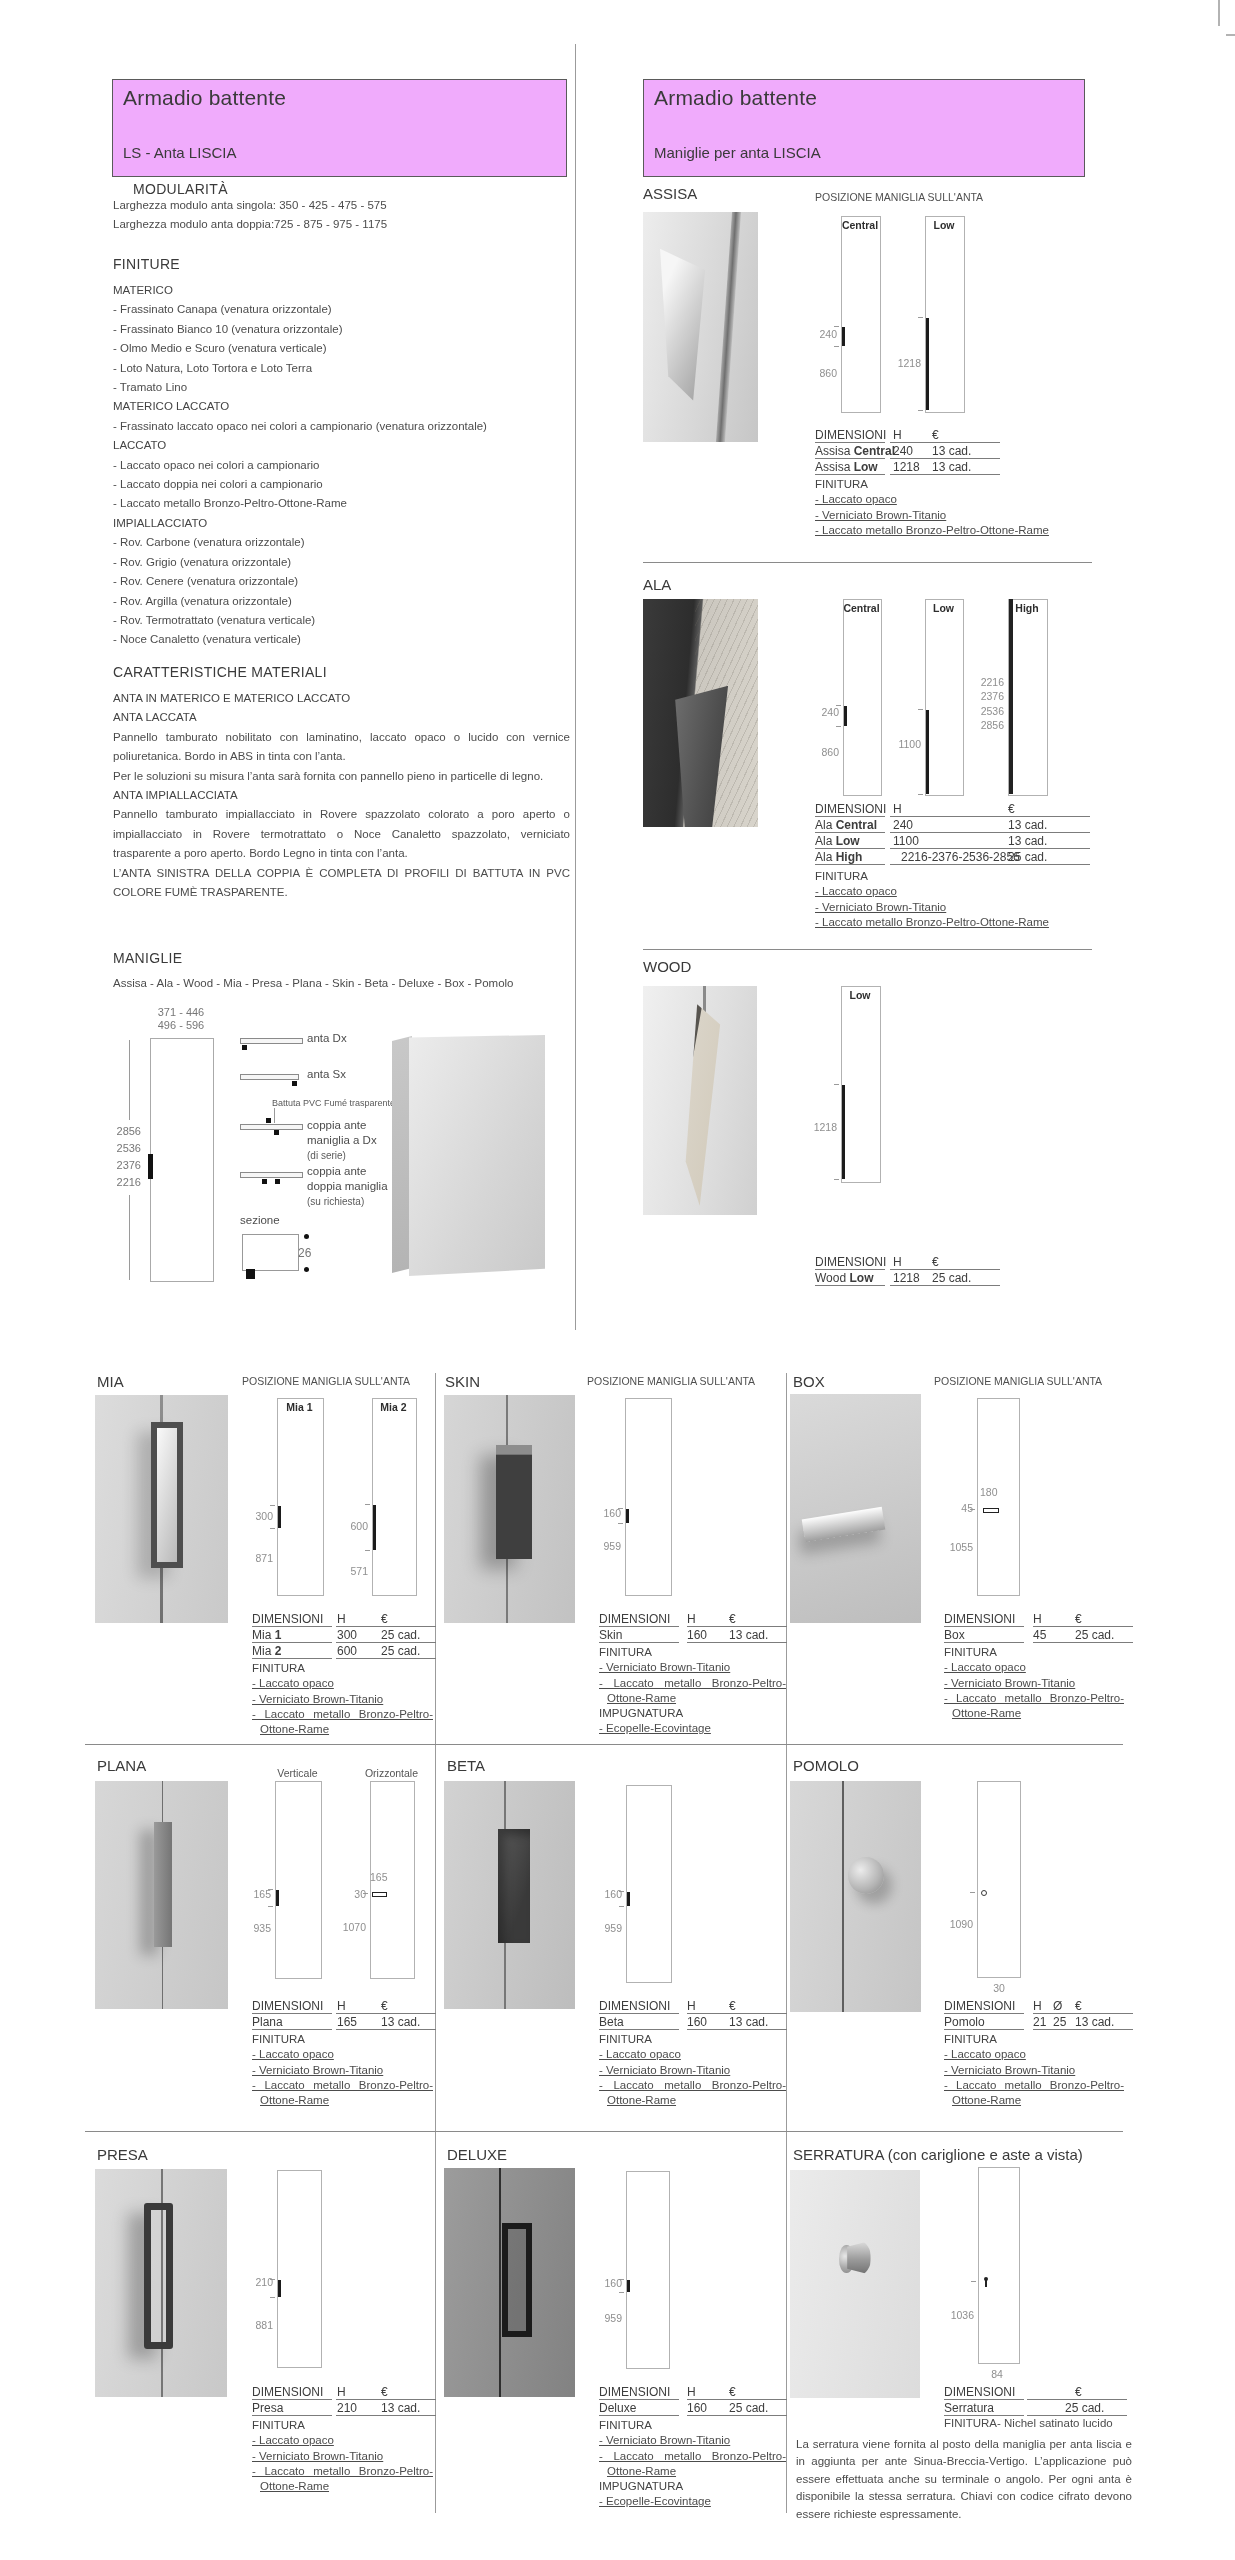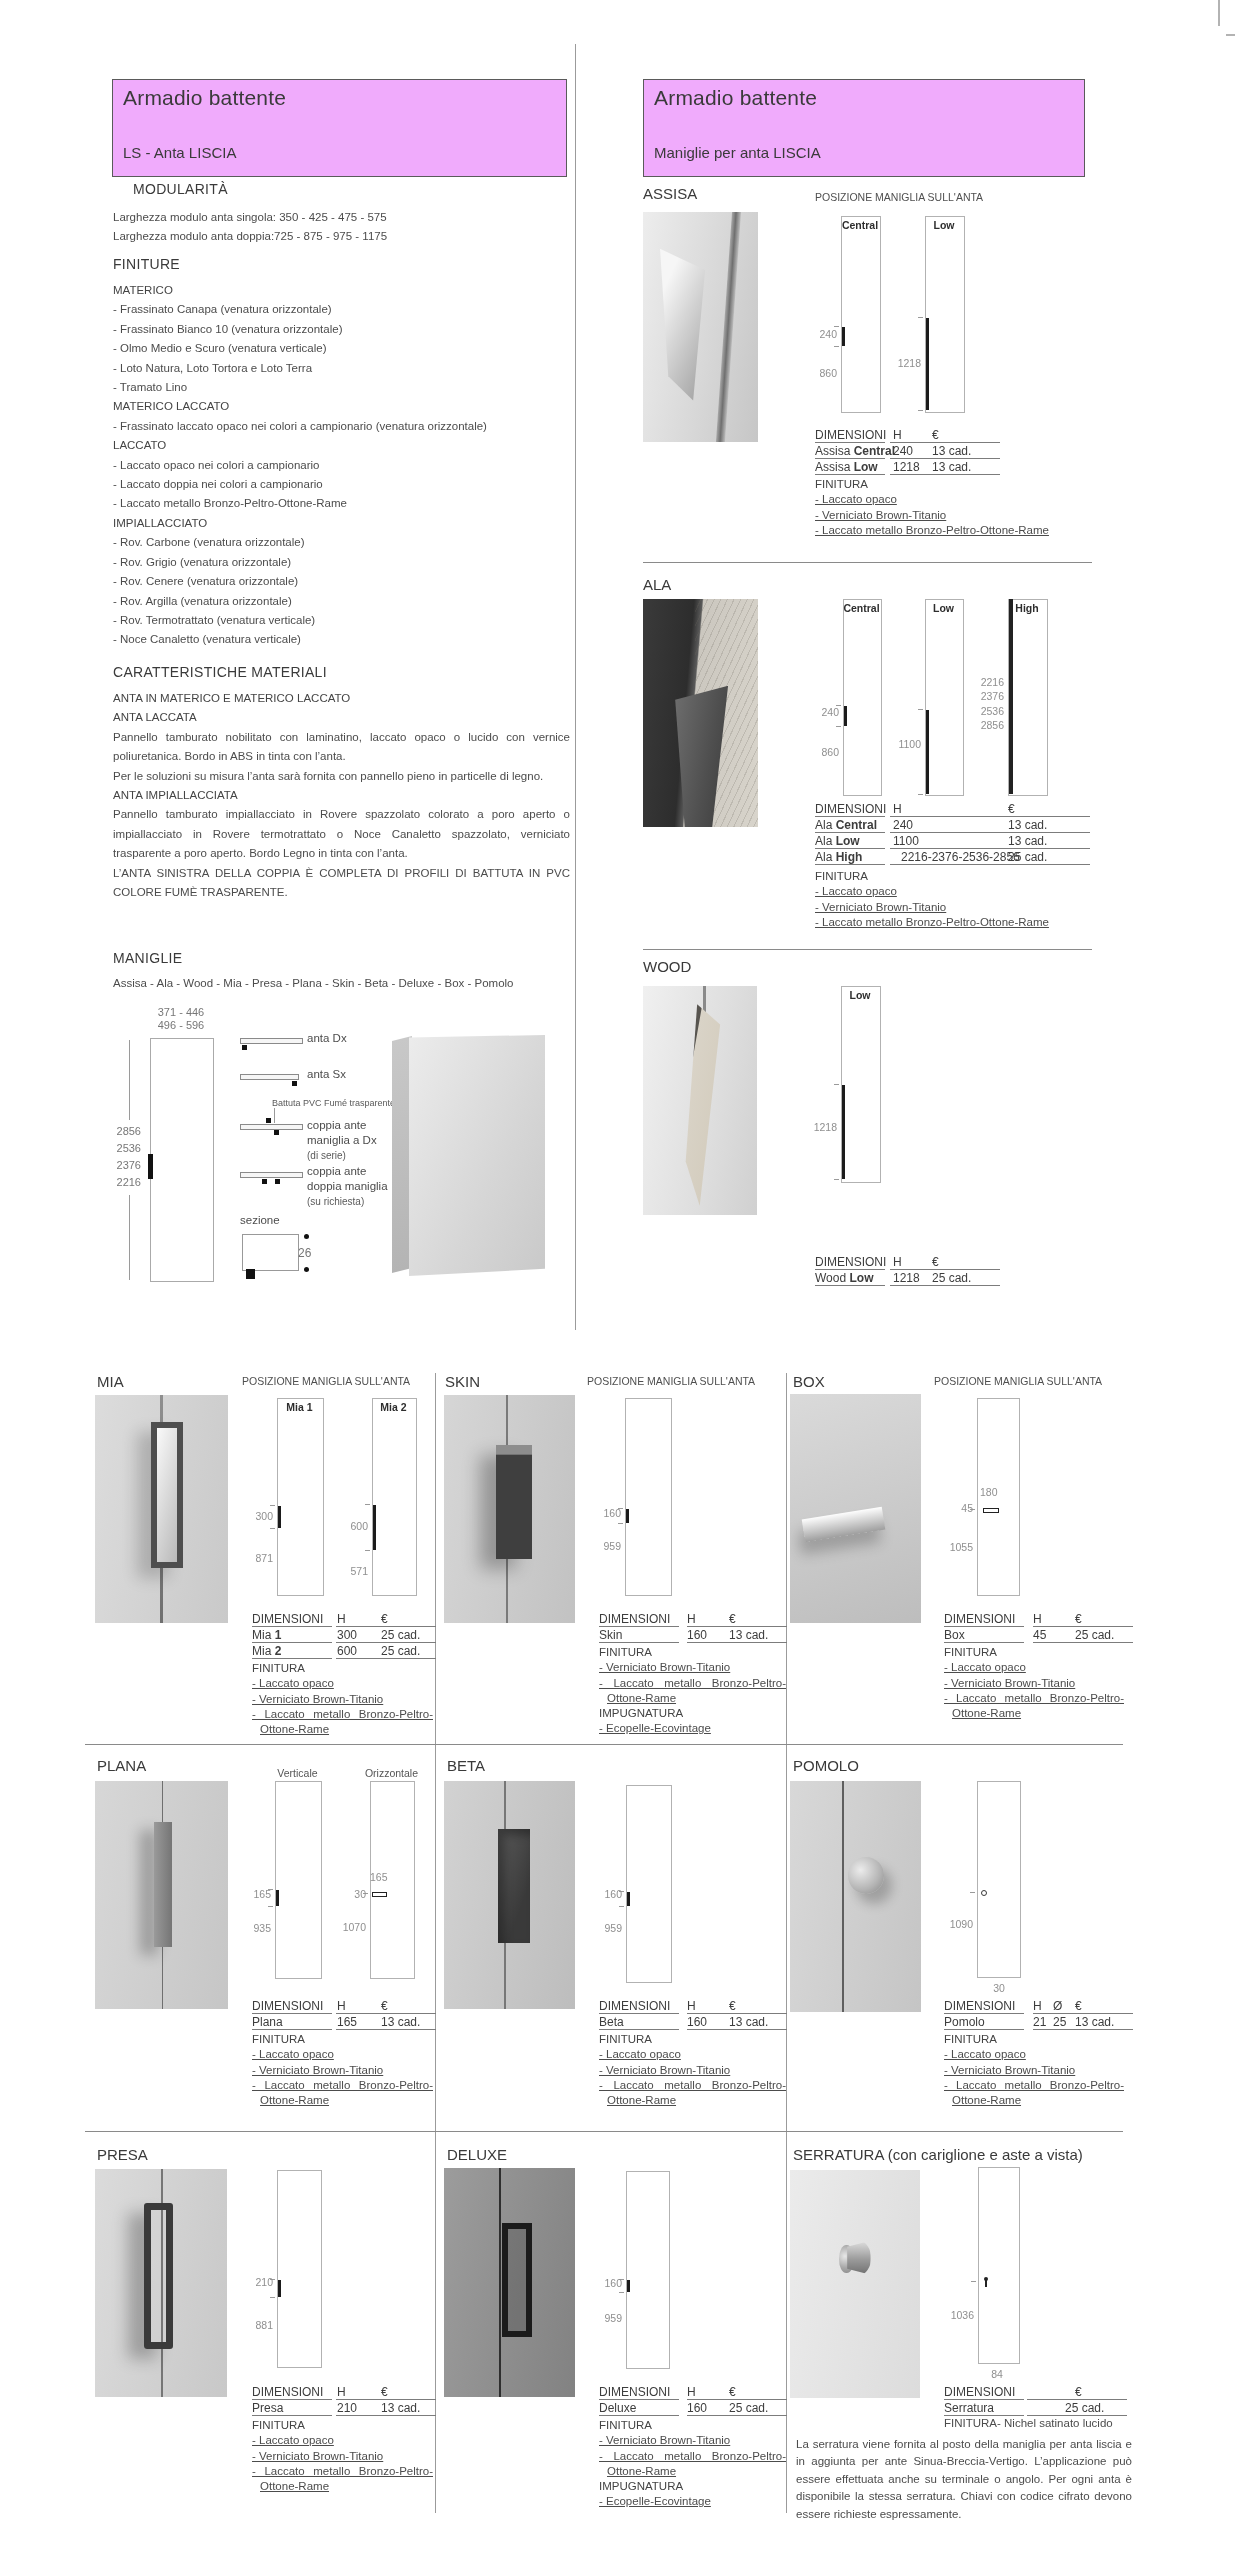--- a/index.html
+++ b/index.html
@@ -119,21 +119,21 @@
     <div class="t1">Armadio battente</div>
     <div class="t2">LS - Anta LISCIA</div>
   </div>
 
   <div class="hbox" style="left:643px;top:79px;width:440px;height:96px;">
     <div class="t1">Armadio battente</div>
     <div class="t2">Maniglie per anta LISCIA</div>
   </div>
 
   <div class="h-sec" style="left:113px;top:181px;margin-left:20px;">MODULARITÀ</div>
-  <div class="flow" style="left:113px;top:196px;width:457px;margin-top:12px;">
+  <div class="flow" style="left:113px;top:196px;width:457px;">
     <div>Larghezza modulo anta singola: 350 - 425 - 475 - 575</div>
     <div>Larghezza modulo anta doppia:725 - 875 - 975 - 1175</div>
   </div>
 
   <div class="h-sec" style="left:113px;top:256px;">FINITURE</div>
   <div class="flow" id="finiture-flow" style="left:113px;top:281px;width:460px;">
       <div class="glabel">MATERICO</div>
       <div>- Frassinato Canapa (venatura orizzontale)</div>
       <div>- Frassinato Bianco 10 (venatura orizzontale)</div>
       <div>- Olmo Medio e Scuro (venatura verticale)</div>

